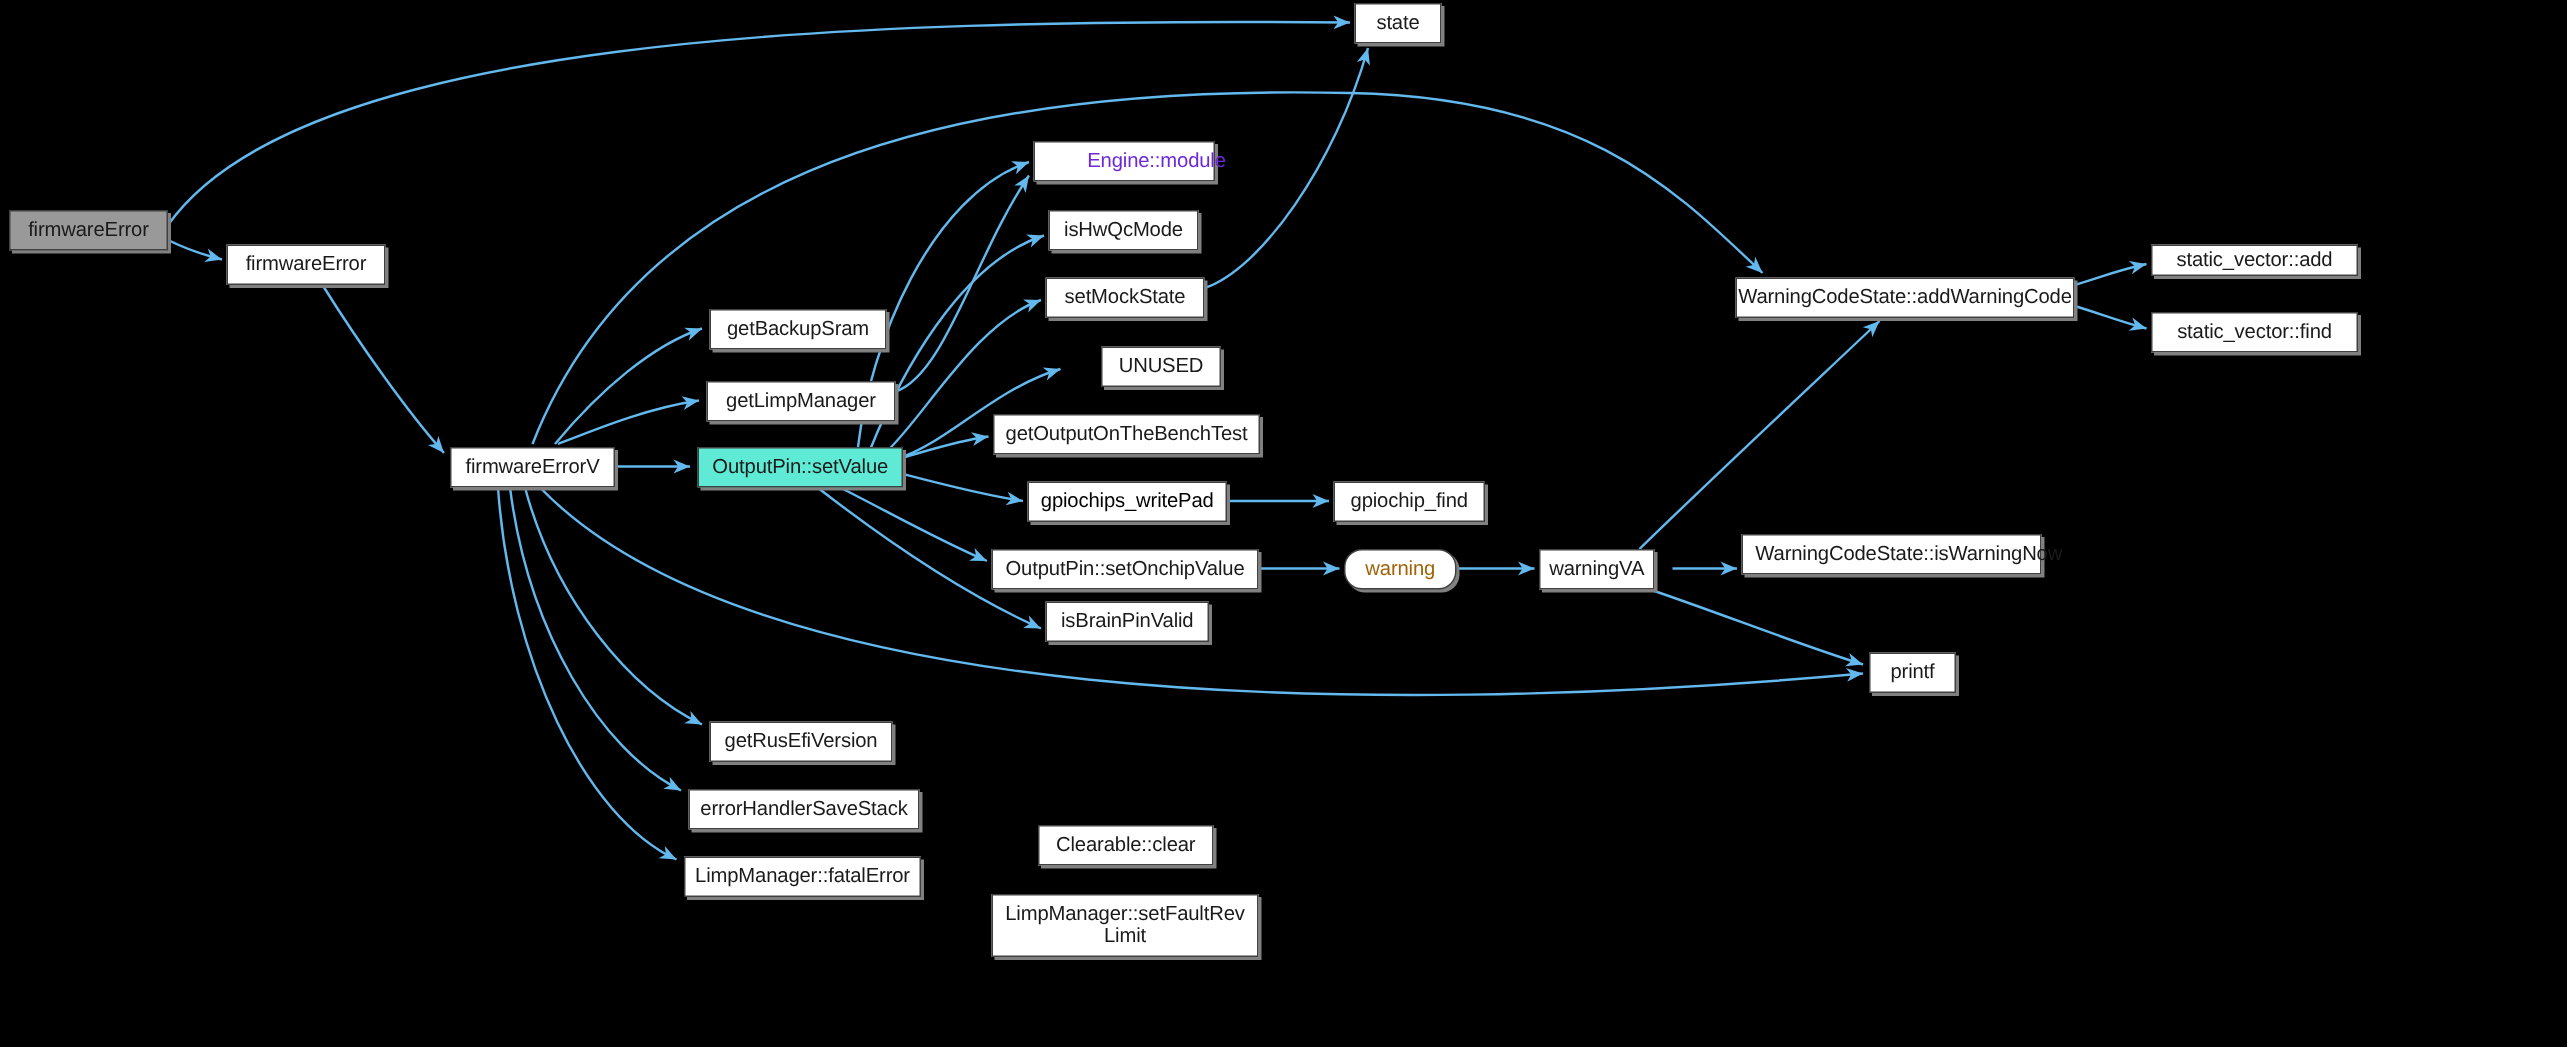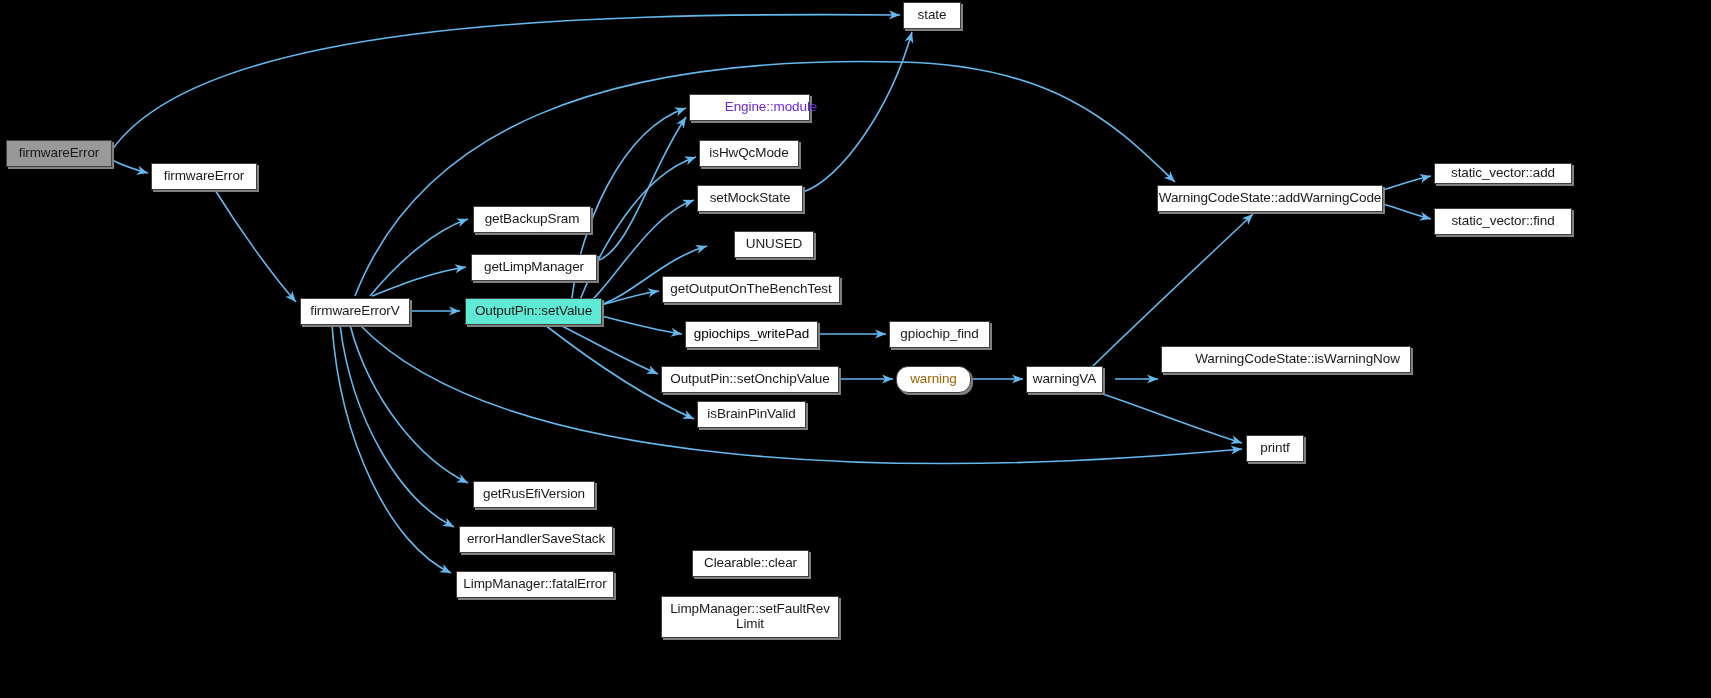--- a/index.html
+++ b/index.html
@@ -139,18 +139,18 @@
       <div class="gnode" style="left: 685px; top: 321px; width: 133px; height: 27px; background: rgb(255, 255, 255); border-color: rgb(64, 64, 64); box-shadow: rgb(128, 128, 128) 2px 2px 0px 0px; color: #000000;">gpiochips_writePad</div>
       <div class="gnode" style="left: 661px; top: 366px; width: 178px; height: 27px; background: rgb(255, 255, 255); border-color: rgb(64, 64, 64); box-shadow: rgb(128, 128, 128) 2px 2px 0px 0px; color: rgb(26, 26, 26);">OutputPin::setOnchipValue</div>
       <div class="gnode" style="left: 697px; top: 401px; width: 109px; height: 27px; background: rgb(255, 255, 255); border-color: rgb(64, 64, 64); box-shadow: rgb(128, 128, 128) 2px 2px 0px 0px; color: rgb(26, 26, 26);">isBrainPinValid</div>
       <div class="gnode" style="left: 692px; top: 550px; width: 117px; height: 27px; background: rgb(255, 255, 255); border-color: rgb(64, 64, 64); box-shadow: rgb(128, 128, 128) 2px 2px 0px 0px; color: rgb(26, 26, 26);">Clearable::clear</div>
       <div class="gnode" style="left: 661px; top: 596px; width: 178px; height: 42px; background: rgb(255, 255, 255); border-color: rgb(64, 64, 64); box-shadow: rgb(128, 128, 128) 2px 2px 0px 0px; color: rgb(26, 26, 26);">LimpManager::setFaultRev
 Limit</div>
       <div class="gnode" style="left: 889px; top: 321px; width: 101px; height: 27px; background: rgb(255, 255, 255); border-color: rgb(64, 64, 64); box-shadow: rgb(128, 128, 128) 2px 2px 0px 0px; color: rgb(26, 26, 26);">gpiochip_find</div>
       <div class="gnode" style="left: 896px; top: 366px; width: 75px; height: 27px; background: rgb(255, 255, 255); border-color: rgb(64, 64, 64); box-shadow: rgb(128, 128, 128) 2px 2px 0px 0px; color: #a16207; border-radius: 12px;">warning</div>
       <div class="gnode" style="left: 1026px; top: 366px; width: 77px; height: 27px; background: rgb(255, 255, 255); border-color: rgb(64, 64, 64); box-shadow: rgb(128, 128, 128) 2px 2px 0px 0px; color: rgb(26, 26, 26);">warningVA</div>
       <div class="gnode" style="left: 1157px; top: 185px; width: 226px; height: 27px; background: rgb(255, 255, 255); border-color: rgb(64, 64, 64); box-shadow: rgb(128, 128, 128) 2px 2px 0px 0px; color: rgb(26, 26, 26);">WarningCodeState::addWarningCode</div>
-      <div class="gnode" style="left: 1161px; top: 346px; width: 250px; height: 27px; background: rgb(255, 255, 255); border-color: rgb(64, 64, 64); box-shadow: rgb(128, 128, 128) 2px 2px 0px 0px; color: rgb(26, 26, 26); padding-left: 28px;">WarningCodeState::isWarningNow</div>
+      <div class="gnode" style="left: 1161px; top: 356px; width: 200px; height: 27px; background: rgb(255, 255, 255); border-color: rgb(64, 64, 64); box-shadow: rgb(128, 128, 128) 2px 2px 0px 0px; color: rgb(26, 26, 26); padding-left: 28px;">WarningCodeState::isWarningNow</div>
       <div class="gnode" style="left: 1246px; top: 435px; width: 58px; height: 27px; background: rgb(255, 255, 255); border-color: rgb(64, 64, 64); box-shadow: rgb(128, 128, 128) 2px 2px 0px 0px; color: rgb(26, 26, 26);">printf</div>
       <div class="gnode" style="left: 1434px; top: 163px; width: 138px; height: 21px; background: rgb(255, 255, 255); border-color: rgb(64, 64, 64); box-shadow: rgb(128, 128, 128) 2px 2px 0px 0px; color: rgb(26, 26, 26);">static_vector::add</div>
       <div class="gnode" style="left: 1434px; top: 208px; width: 138px; height: 27px; background: rgb(255, 255, 255); border-color: rgb(64, 64, 64); box-shadow: rgb(128, 128, 128) 2px 2px 0px 0px; color: rgb(26, 26, 26);">static_vector::find</div>
     </div>
 </div>
 
 </body></html>

